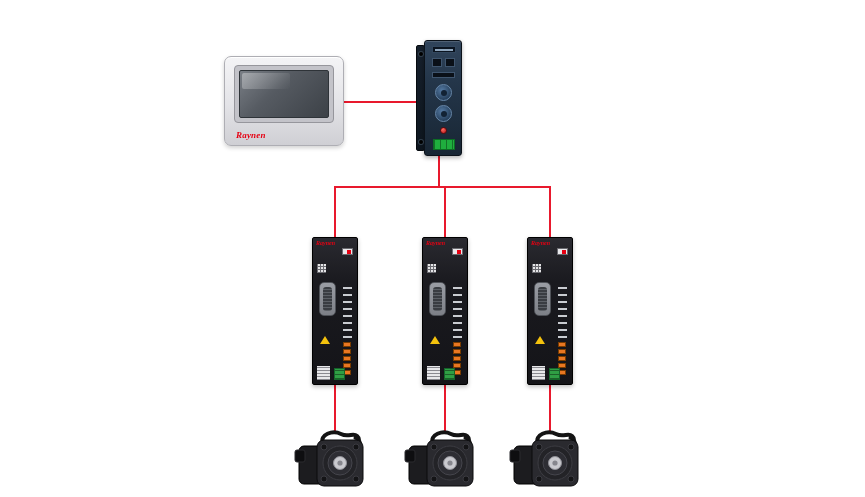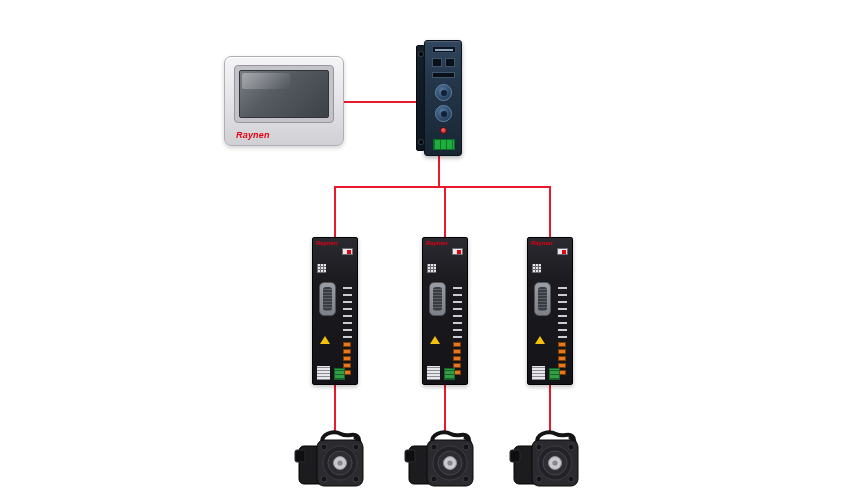--- a/index.html
+++ b/index.html
@@ -2,21 +2,21 @@
 <html style="--line: #e8192d; --brand: #e60012;"><head>
 <meta charset="utf-8">
 <style>
   :root{
     --line:#e8192d;
     --brand:#e60012;
   }
   *{box-sizing:border-box;}
   html,body{margin:0;padding:0;background:#ffffff;}
   body{font-family:"Liberation Sans", sans-serif;}
-  .canvas{position:relative;width:845px;height:497px;background:#ffffff;overflow:hidden;}
+  .canvas{position:relative;width:845px;height:497px;background:#ffffff;overflow:hidden;font-family:Liberation Serif, serif;}
 
   
   .line{position:absolute;background:var(--line);}
   .h{height:2px;}
   .v{width:2px;}
 
   
   .hmi{position:absolute;left:224px;top:56px;width:120px;height:90px;
        background:linear-gradient(180deg,#f4f4f6 0%,#e3e3e7 55%,#cfcfd4 100%);
        border:1px solid #aeaeb4;border-radius:7px;

